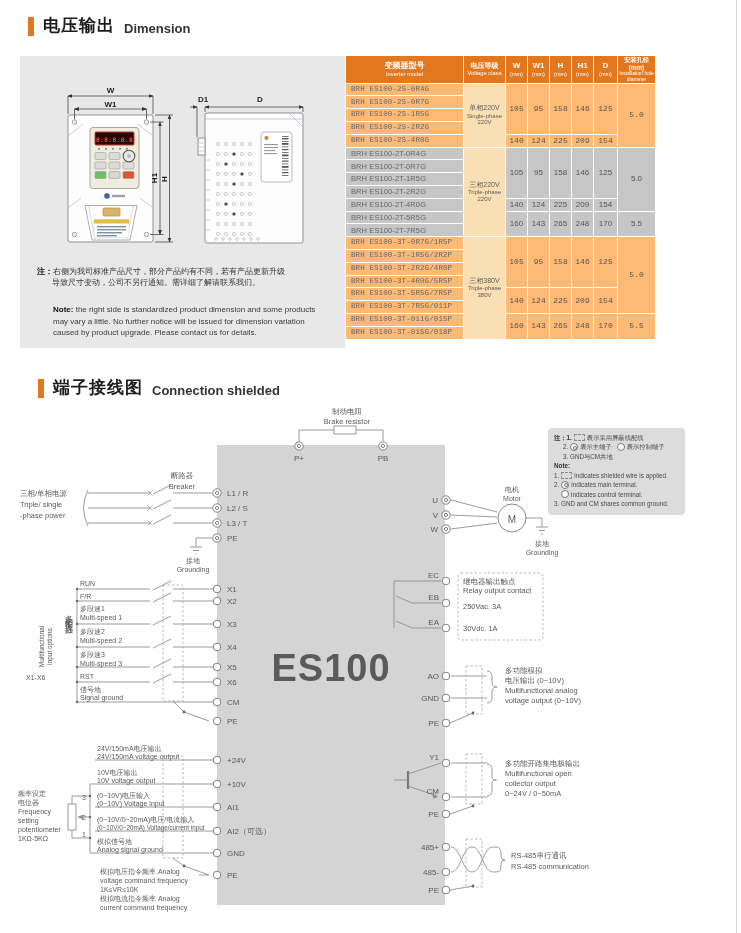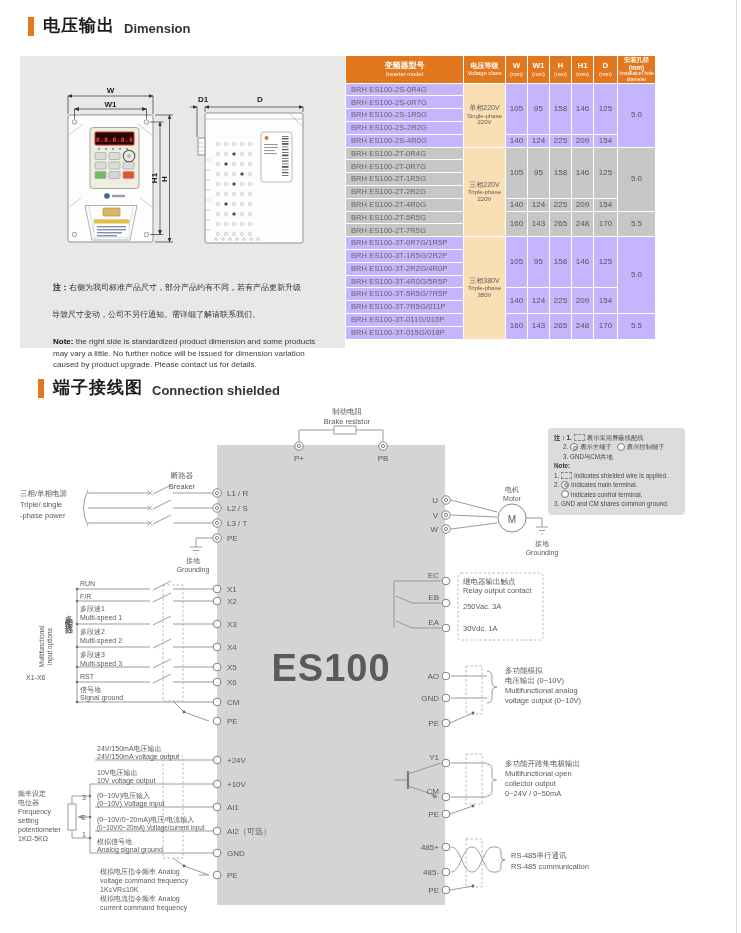--- a/index.html
+++ b/index.html
@@ -9,38 +9,38 @@
 
   
   .sec-title{position:absolute;display:flex;align-items:flex-end;gap:9px;}
   .sec-title .bar{width:6px;height:19px;background:#e2771d;margin-bottom:1px;}
   .sec-title .zh{font-size:17px;font-weight:bold;color:#1c1c1c;letter-spacing:1px;}
   .sec-title .en{font-size:13px;font-weight:bold;color:#333;margin-bottom:1px;}
 
   
   .dim-panel{position:absolute;left:20px;top:56px;width:325px;height:292px;background:#e8e8e8;}
   .dim-note{position:absolute;left:17px;top:210px;width:296px;font-size:8px;line-height:1.4;color:#333;}
-  .dim-note .zh1{margin:16px;}
+  .dim-note .zh1{margin:0;}
   .dim-note .zh2{margin:0 0 3px 15px;}
   .dim-note .en{margin:16px;color:#3a3a3a;}
   .dim-note b{color:#111;}
 
   
   .spec-table{position:absolute;left:345px;top:55px;border-collapse:collapse;table-layout:fixed;width:310px;}
   .spec-table th,.spec-table td{border:1px solid #fff;padding:0;overflow:hidden;}
   .spec-table thead tr{height:24px;}
   .spec-table th{background:#e2771d;color:#fff;text-align:center;vertical-align:middle;}
   .h-zh{font-size:8px;font-weight:bold;line-height:1.2;}
   .h-en{font-size:5.8px;font-weight:normal;line-height:1.15;}
   .h-big{font-size:8px;font-weight:bold;line-height:1.1;}
   .h-mm{font-size:5.5px;font-weight:normal;line-height:1.1;}
   .spec-table tbody tr{height:12.8px;}
   .spec-table td{font-size:8px;color:#555;text-align:center;vertical-align:middle;line-height:1;}
   td.c-model{text-align:left;padding-left:5px;font-size:7.5px;color:#666;letter-spacing:0.1px;}
-  td.lt{background:#c4b5fd;}
+  td.lt{background:#fdba74;font-family:Liberation Mono, monospace;}
   td.dk{background:#c6c6c6;margin-left:12px;}
   td.c-volt{background:#fbdfb4;color:#5a5a5a;}
   .vz{font-size:7px;line-height:1.25;}
   .ve{font-size:6px;line-height:1.15;}
 
   
   #sec-conn{position:absolute;left:0;top:372px;width:741px;height:561px;}
   #conn-svg{position:absolute;left:0;top:28px;}
   .note-box{position:absolute;left:548px;top:56px;width:137px;background:#dcdcdc;border-radius:4px;padding:5px 6px 6px 6px;box-sizing:border-box;font-size:6.3px;color:#4a4a4a;line-height:1.5;}
   .nline{display:flex;align-items:center;gap:2px;white-space:nowrap;}

